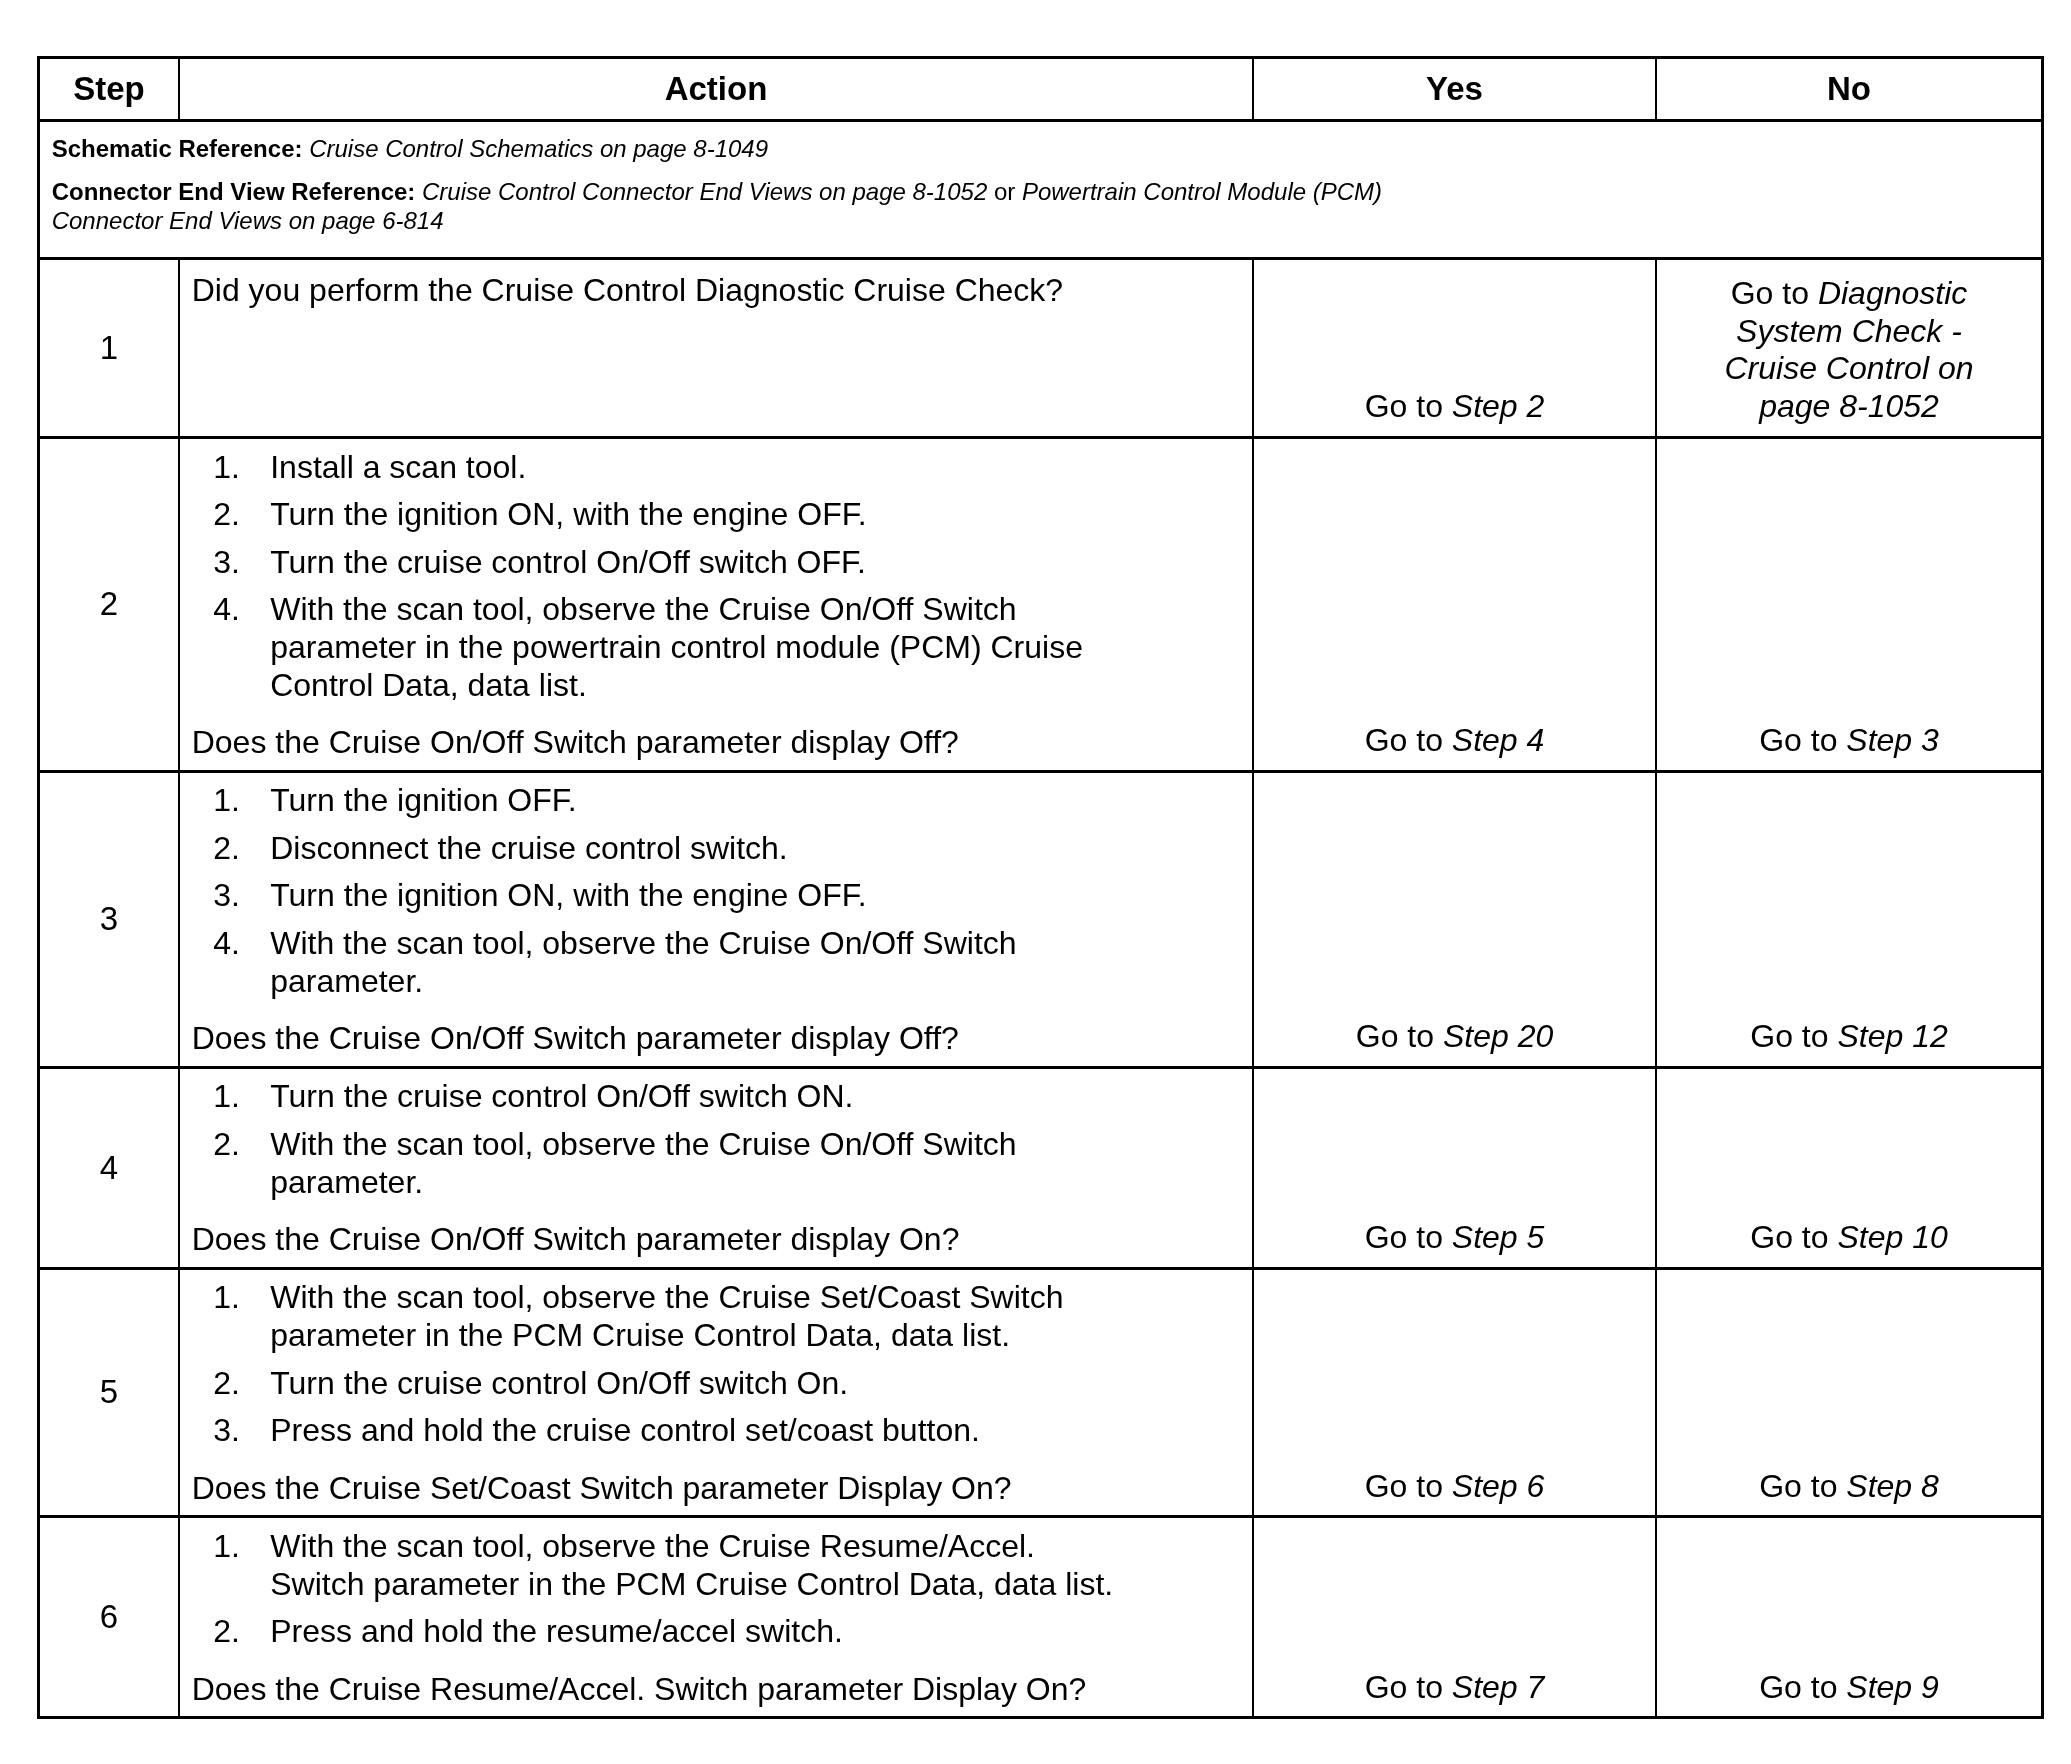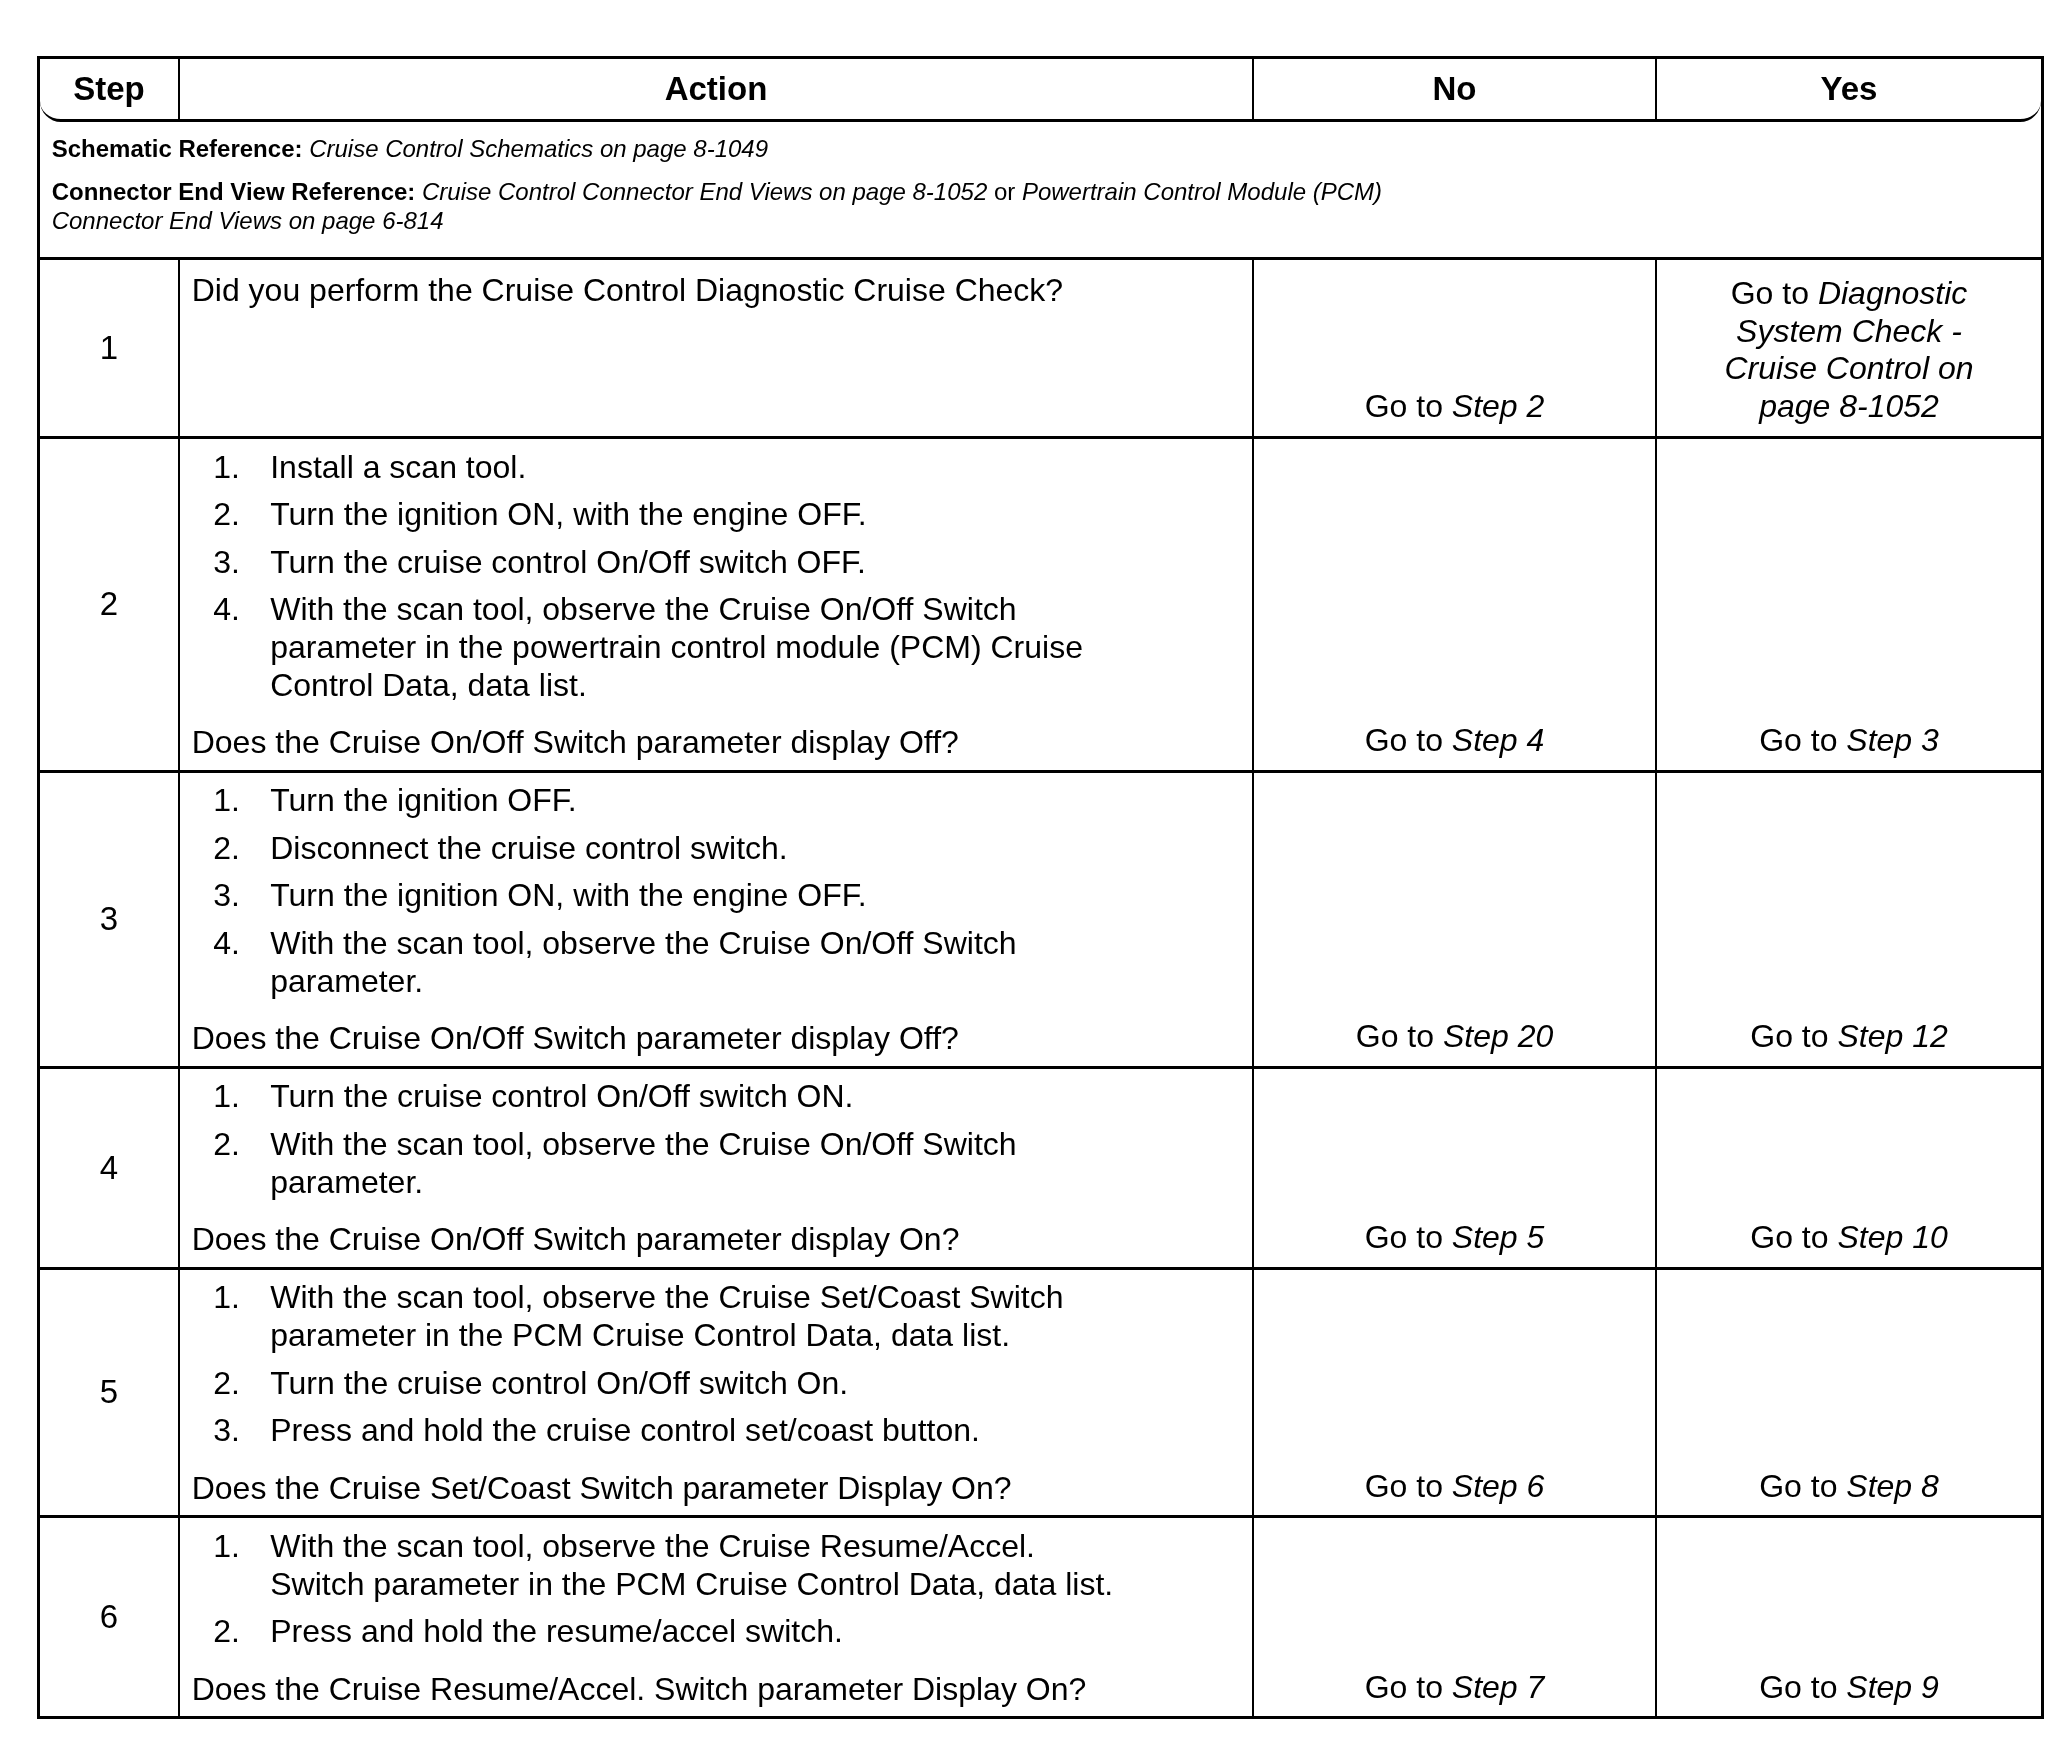--- a/index.html
+++ b/index.html
@@ -9,21 +9,21 @@
     color:#000;-webkit-font-smoothing:antialiased;
   }
   .page{padding:56px 27px 0 37px;}
   .diag-table{
     width:2007px;border:3.9px solid #000;box-sizing:border-box;background:#fff;
   }
   .grid-row{display:grid;grid-template-columns:138px 1074px 403px 1fr;}
   .grid-row > .cell + .cell{border-left:2.9px solid #000;}
   .cell{box-sizing:border-box;min-width:0;}
   
-  .header-row{border-bottom:3.9px solid #000;border-radius:21px;}
+  .header-row{border-bottom:3.9px solid #000;}
   .header-cell{
     display:flex;align-items:center;justify-content:center;
     font-weight:bold;font-size:33px;height:60px;
   }
   
   .refs{border-bottom:3.9px solid #000;padding:11.7px 13.7px 17.6px 11.7px;font-size:24px;line-height:1.22;}
   .ref-para{margin:0 0 13.7px 0;white-space:pre-wrap;}
   .ref-para:last-child{margin-bottom:4px;}
   .ref-label{font-weight:bold;font-style:normal;}
   .ref-italic{font-style:italic;}
@@ -55,22 +55,22 @@
 </style>
 </head>
 <body>
 
 <div class="page">
   <div class="diag-table">
 
     <div class="grid-row header-row">
       <div class="cell header-cell">Step</div>
       <div class="cell header-cell">Action</div>
+      <div class="cell header-cell">Yes</div>
       <div class="cell header-cell">No</div>
-      <div class="cell header-cell">Yes</div>
     </div>
 
     <div class="refs" id="refs">
         <div class="ref-para"><span class="ref-label">Schematic Reference: </span><span class="ref-italic">Cruise Control Schematics on page 8-1049</span></div>
         <div class="ref-para"><span class="ref-label">Connector End View Reference: </span><span class="ref-italic">Cruise Control Connector End Views on page 8-1052</span><span class="ref-plain"> or </span><span class="ref-italic">Powertrain Control Module (PCM)
 Connector End Views on page 6-814</span></div>
       </div>
 
     <div id="rows">
         <div class="grid-row step-row">

